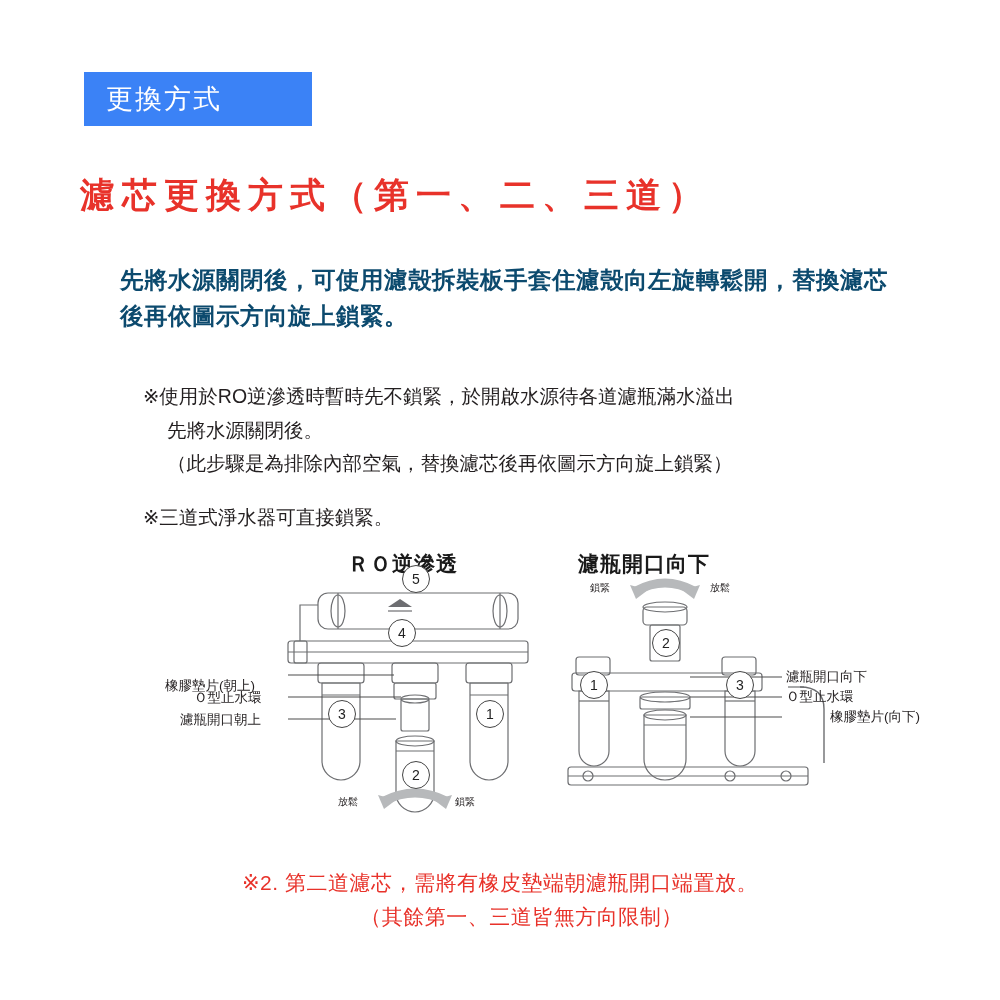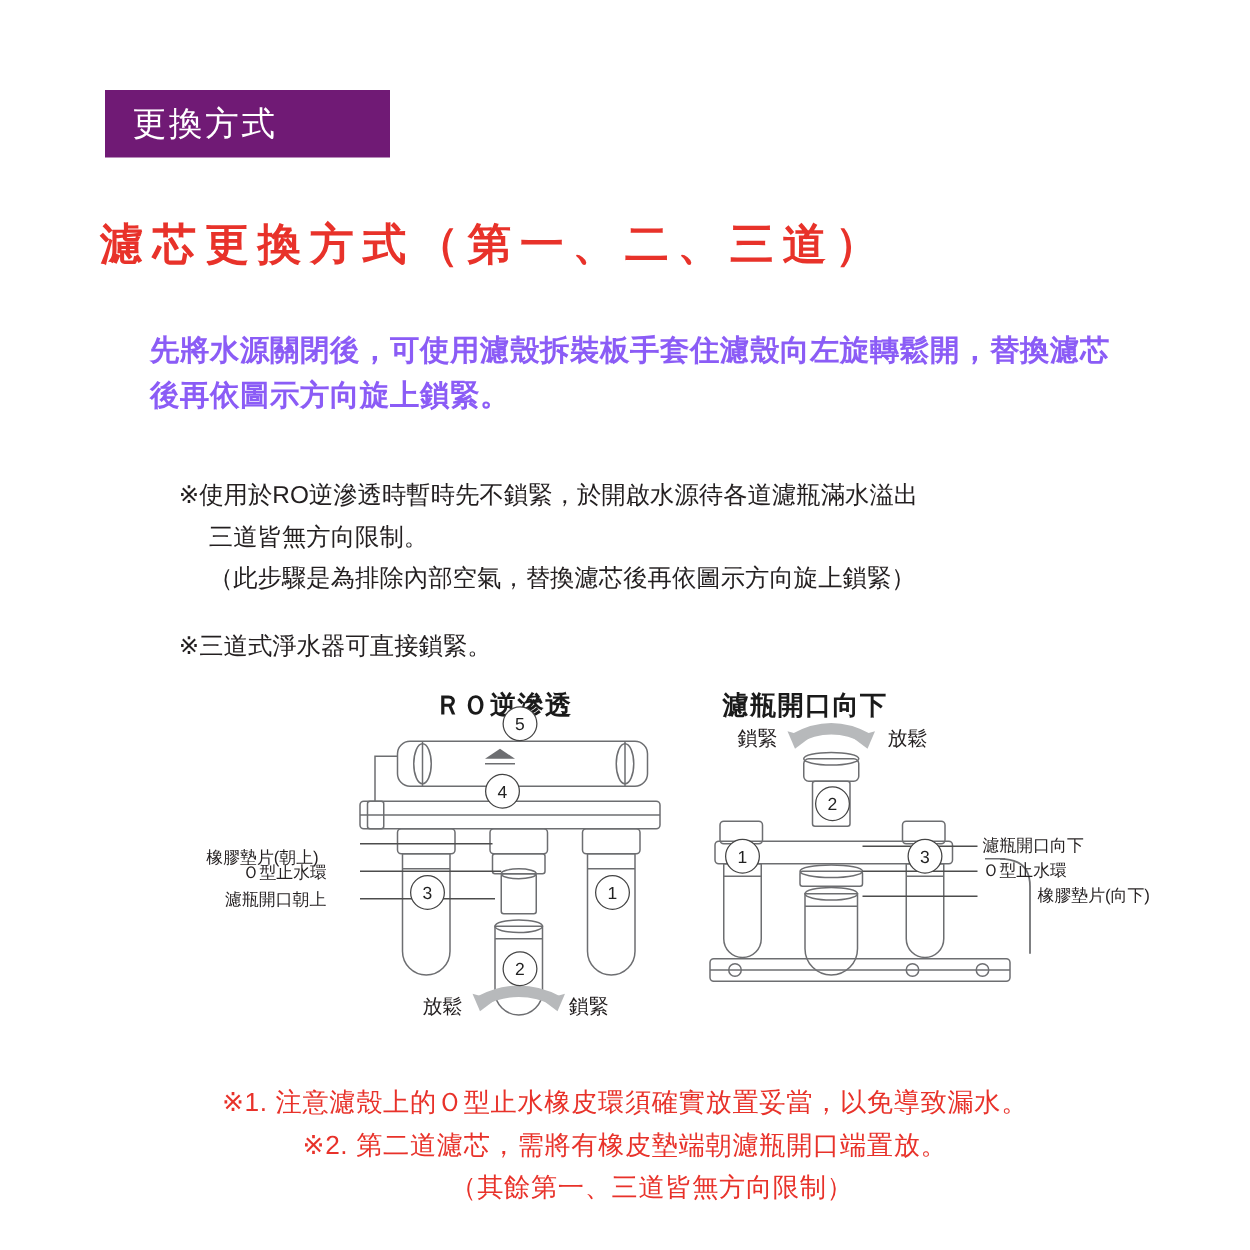--- a/index.html
+++ b/index.html
@@ -20,21 +20,21 @@
     height: 1000px;
   }
 
   
   .section-tag {
     position: absolute;
     left: 84px;
     top: 72px;
     width: 228px;
     height: 54px;
-    background: #701a75;
+    background: #3b82f6;
     color: #ffffff;
     font-size: 27px;
     letter-spacing: 2px;
     display: flex;
     align-items: center;
     padding-left: 22px;
     box-sizing: border-box;
     font-weight: 400;
   }
 
@@ -54,21 +54,21 @@
   
   .lead {
     position: absolute;
     left: 120px;
     top: 262px;
     width: 790px;
     font-size: 23.5px;
     font-weight: 700;
     line-height: 1.55;
     letter-spacing: 0.5px;
-    color: #8b5cf6;
+    color: #0c4a6e;
   }
 
   
   .notes {
     position: absolute;
     left: 143px;
     top: 380px;
     width: 770px;
     font-size: 19.5px;
     line-height: 1.72;
@@ -100,21 +100,21 @@
   }
   .diag-title.ro { left: 178px; top: 5px; text-align: right; }
   .diag-title.three { left: 408px; top: 5px; }
 
   .lbl {
     position: absolute;
     font-size: 13.5px;
     color: #231f20;
     white-space: nowrap;
   }
-  .lbl.small { font-size: 16px; }
+  .lbl.small { font-size: 10px; }
 
   .num {
     position: absolute;
     width: 26px;
     height: 26px;
     border: 1.4px solid #444;
     border-radius: 50%;
     background: #fff;
     font-size: 14px;
     display: flex;
@@ -146,21 +146,21 @@
   <div class="section-tag">
     <span>更換方式</span>
   </div>
 
   <div class="main-title">濾芯更換方式（第一、二、三道）</div>
 
   <div class="lead">先將水源關閉後，可使用濾殼拆裝板手套住濾殼向左旋轉鬆開，替換濾芯後再依圖示方向旋上鎖緊。</div>
 
   <div class="notes">
     <div>※使用於RO逆滲透時暫時先不鎖緊，於開啟水源待各道濾瓶滿水溢出</div>
-    <div class="indent">三道皆無方向限制。</div>
+    <div class="indent">先將水源關閉後。</div>
     <div class="indent">（此步驟是為排除內部空氣，替換濾芯後再依圖示方向旋上鎖緊）</div>
     <div class="note-gap"></div>
     <div>※三道式淨水器可直接鎖緊。</div>
   </div>
 
   <div class="diagram">
 
     <div class="diag-title ro">ＲＯ逆滲透</div>
     <div class="diag-title three">濾瓶開口向下</div>
 
@@ -262,18 +262,17 @@
     <div class="num" style="left:158px; top:155px;">3</div>
     <div class="num" style="left:232px; top:216px;">2</div>
     <div class="num" style="left:306px; top:155px;">1</div>
 
     <div class="num" style="left:482px; top:84px;">2</div>
     <div class="num" style="left:410px; top:126px;">1</div>
     <div class="num" style="left:556px; top:126px;">3</div>
   </div>
 
   <div class="bottom-notes">
-    <div>※1. 注意濾殼上的Ｏ型止水橡皮環須確實放置妥當，以免導致漏水。</div>
     <div>※2. 第二道濾芯，需將有橡皮墊端朝濾瓶開口端置放。</div>
     <div class="bn-indent">（其餘第一、三道皆無方向限制）</div>
   </div>
 
 </div>
 
 </body></html>

